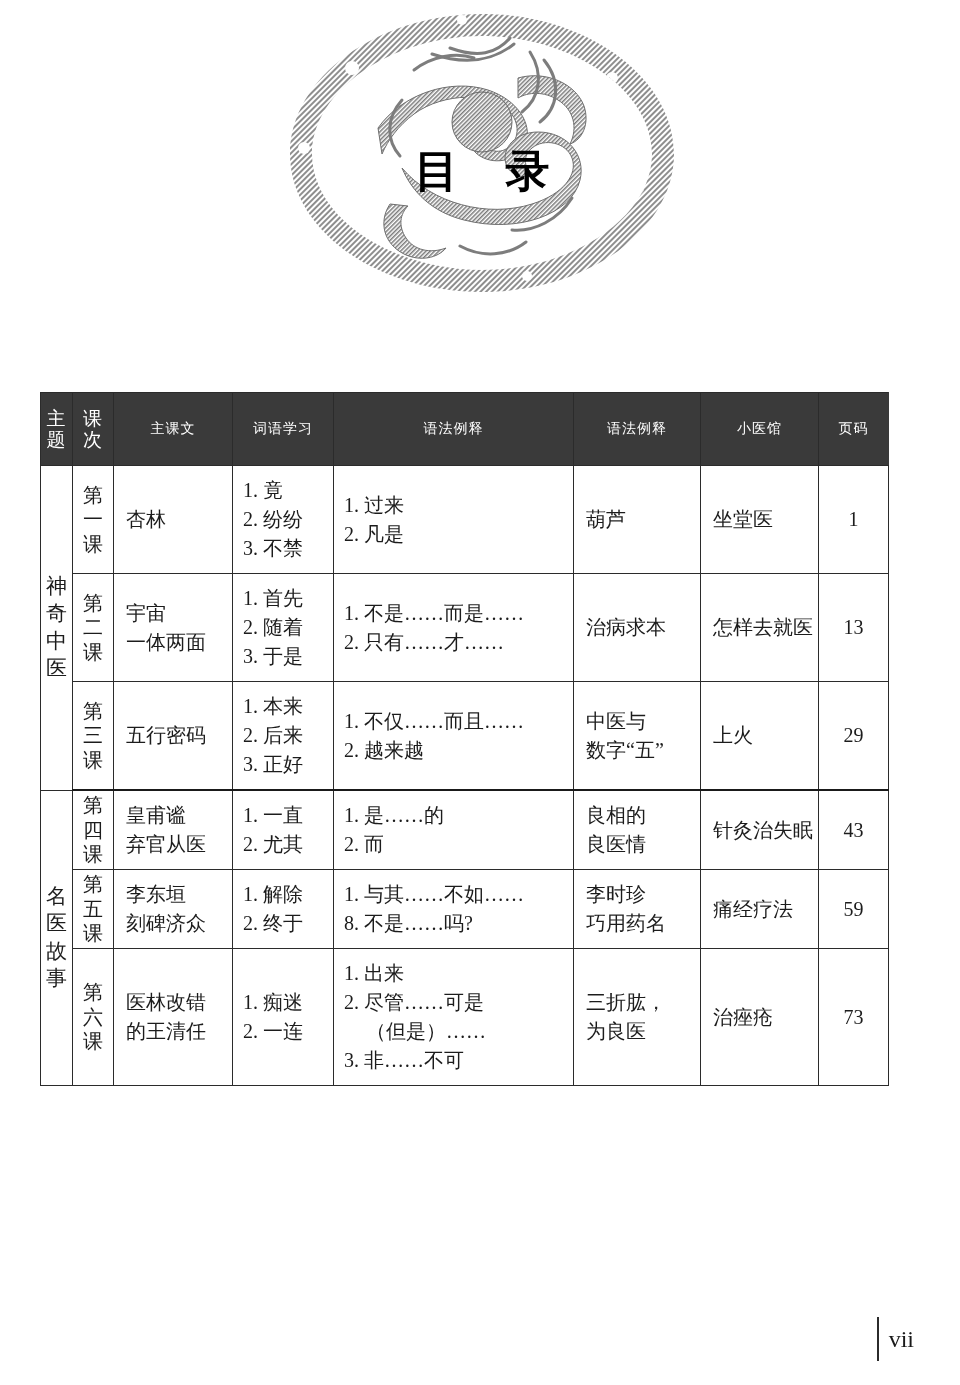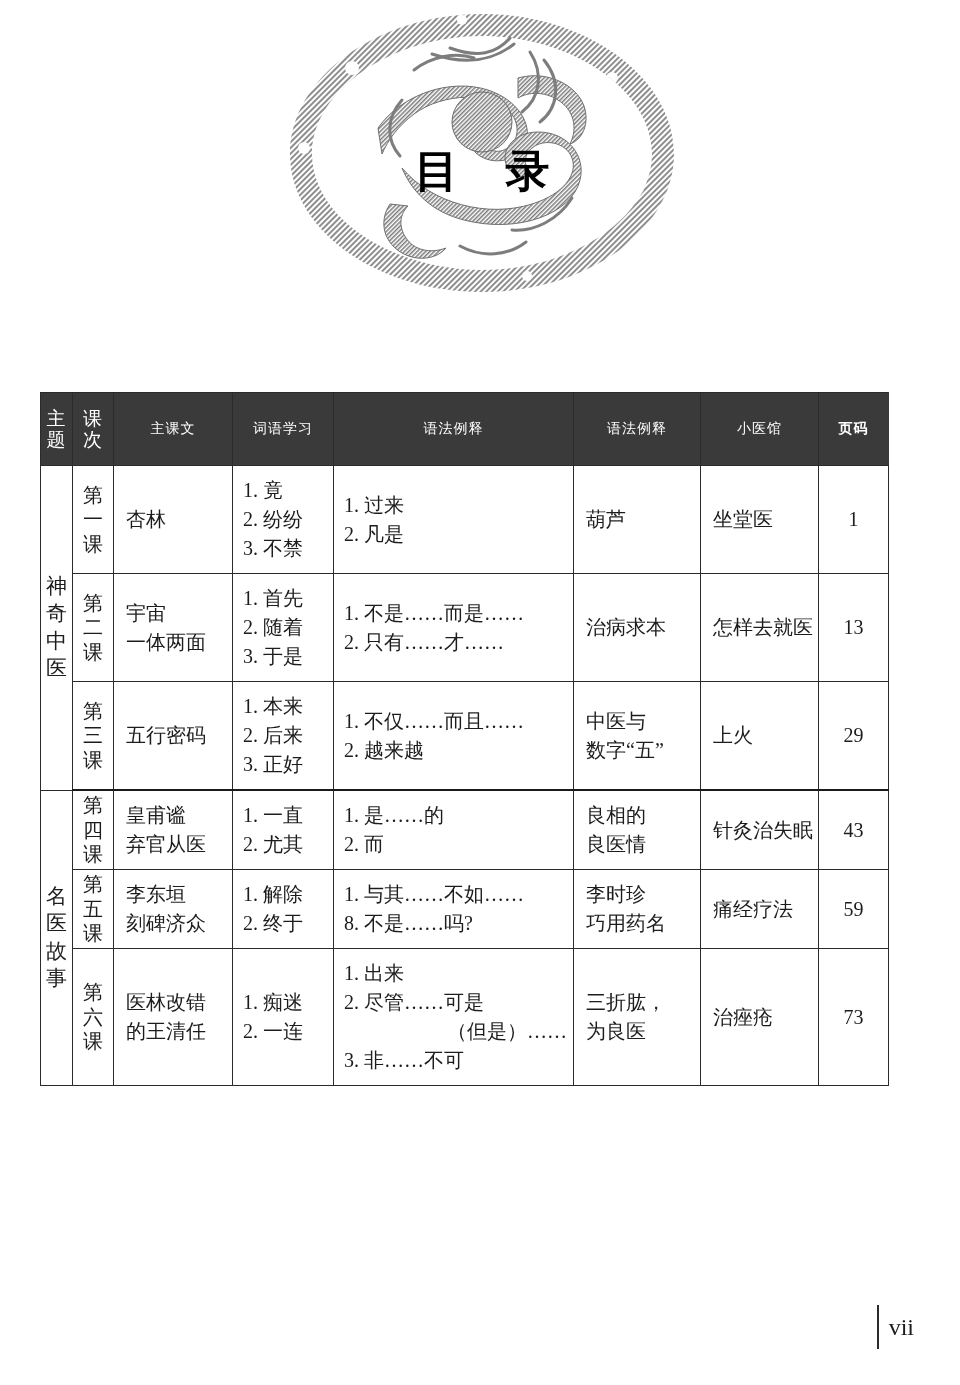--- a/index.html
+++ b/index.html
@@ -71,21 +71,21 @@
   thead th {
     background: #3a3a3a;
     color: #ffffff;
     text-align: center;
     font-size: 14px;
     height: 72px;
     border-color: #3a3a3a;
     border-right: 1px solid #cfcfcf;
     letter-spacing: 1px;
   }
-  thead th:last-child { border-right: 1px solid #3a3a3a; font-weight: bold; }
+  thead th:last-child { border-right: 1px solid #3a3a3a; }
   thead th.vert-head {
     font-size: 19px;
     line-height: 1.12;
   }
   .vstack {
     display: block;
     text-align: center;
     line-height: 1.12;
   }
 
@@ -123,29 +123,29 @@
   }
   td.num-list {
     padding: 10px 6px 10px 10px;
   }
   td.page-cell {
     text-align: center;
     font-size: 20px;
     font-family: "Liberation Serif", "DejaVu Serif", serif;
   }
   .line { display: block; white-space: nowrap; }
-  .line.indent { padding-left: 22px; text-align: right; }
+  .line.indent { padding-left: 22px; }
 
   .group-end td { border-bottom: 2px solid #1a1a1a; }
 
   
   .folio {
     position: absolute;
     right: 46px;
-    bottom: 36px;
+    bottom: 24px;
     display: flex;
     align-items: center;
     height: 44px;
   }
   .folio .rule {
     width: 2px;
     height: 44px;
     background: #2b2b2b;
     margin-right: 10px;
   }

